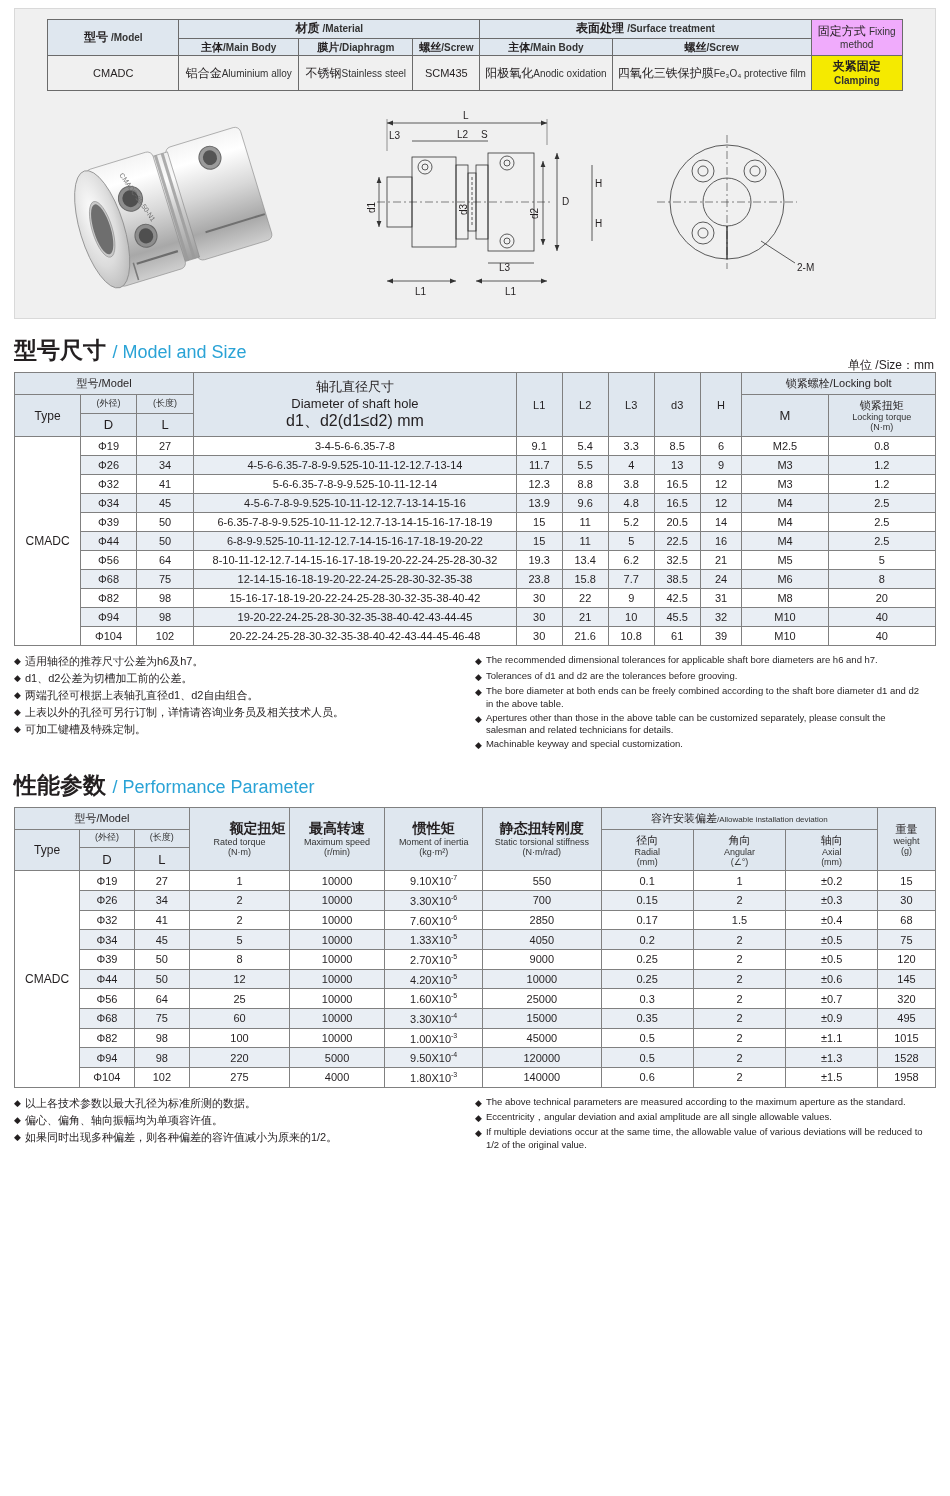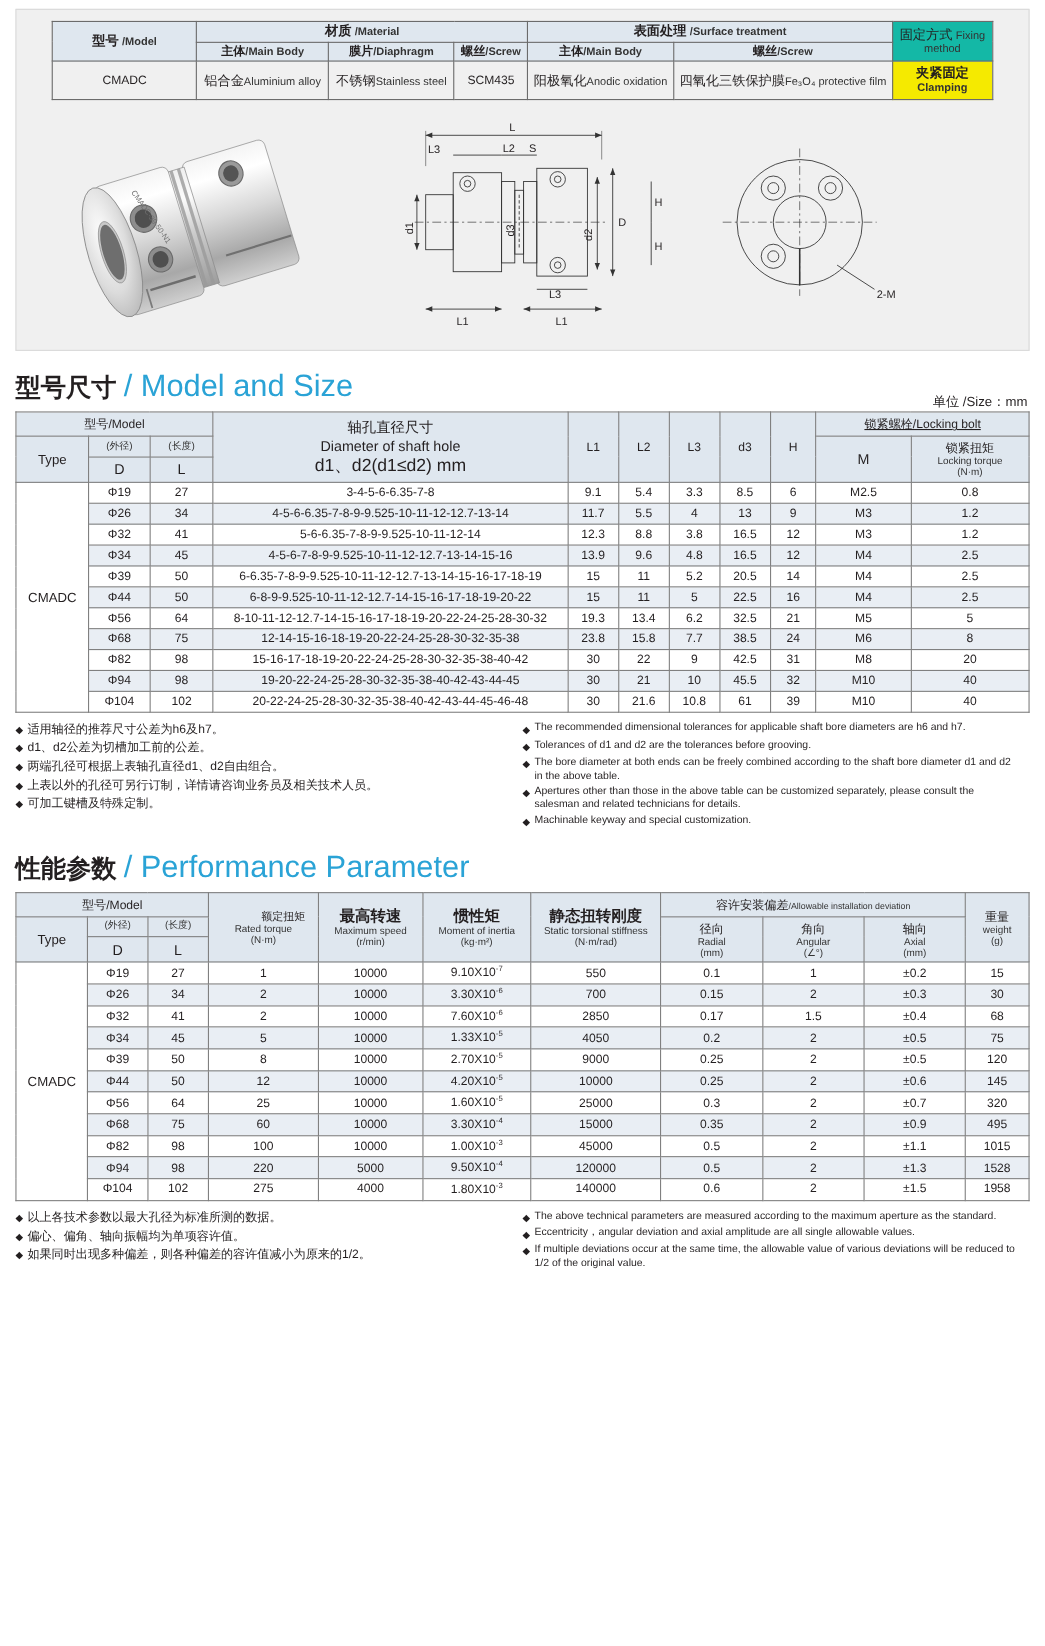--- a/index.html
+++ b/index.html
@@ -24,37 +24,37 @@
     border:1px solid #6b6b6b;
     text-align:center;
     vertical-align:middle;
     padding:2px 5px;
     line-height:1.15;
   }
   .hdr{background:#dfe7ef;font-weight:bold;}
   .cn{font-size:12px;}
   .en{font-size:10px;color:#333;}
   .yellowcell{background:#f5ea00;font-weight:bold;}
-  .fixhdr{background:#14b8a6;}
+  .fixhdr{background:#f0abfc;}
 
   
   .drawrow{display:flex;align-items:flex-start;margin-top:4px;}
   .photo{width:330px;height:215px;position:relative;}
   .diagram{flex:1;position:relative;height:215px;}
 
   
   .sec-title{
     margin:16px 0 6px 14px;
     font-size:23px;
     font-weight:bold;
     letter-spacing:0;
   }
   .sec-title .en{
     color:#2aa3d6;
-    font-size:28px;
+    font-size:18px;
     font-weight:normal;
   }
   .unit{
     position:absolute;right:16px;font-size:12px;color:#231f20;
   }
 
   
   table.data{
     border-collapse:collapse;
     margin:0 14px;
@@ -298,21 +298,21 @@
         <td rowspan="3" style="width:330px;">
           <span style="font-size:13px;">轴孔直径尺寸</span>
           <span style="display:block;font-size:13px;">Diameter of shaft hole</span>
           <span style="display:block;font-size:16px;">d1、d2(d1≤d2) mm</span>
         </td>
         <td rowspan="3" style="width:42px;">L1</td>
         <td rowspan="3" style="width:42px;">L2</td>
         <td rowspan="3" style="width:42px;">L3</td>
         <td rowspan="3" style="width:42px;">d3</td>
         <td rowspan="3" style="width:38px;">H</td>
-        <td colspan="2" style="width:190px;text-decoration:underline;"><span>锁紧螺栓/Locking bolt</span></td>
+        <td colspan="2" style="width:190px;"><span>锁紧螺栓/Locking bolt</span></td>
       </tr>
       <tr>
         <td rowspan="2" style="width:62px;"><span class="typecell">Type</span></td>
         <td style="width:52px;">
             <span class="sub">(外径)</span>
           </td>
         <td style="width:54px;">
             <span class="sub">(长度)</span>
           </td>
         <td rowspan="2" style="width:84px;font-size:13px;">M</td>
@@ -514,21 +514,21 @@
   <div class="sec-title">
     <span>性能参数</span>
     <span class="en">/ Performance Parameter</span>
   </div>
 
   <table class="data">
     <thead>
       <tr>
         <td colspan="3" style="width:168px;"><span>型号/Model</span></td>
         <td rowspan="3" style="width:100px;">
-          <span style="font-size:10px;font-weight:normal;margin-left:36px;">额定扭矩</span>
+          <span style="font-size:14px;font-weight:bold;margin-left:36px;">额定扭矩</span>
           <span class="sub">Rated torque</span>
           <span class="sub">(N·m)</span>
         </td>
         <td rowspan="3" style="width:96px;">
           <span style="font-size:14px;font-weight:bold;">最高转速</span>
           <span class="sub">Maximum speed</span>
           <span class="sub">(r/min)</span>
         </td>
         <td rowspan="3" style="width:98px;">
           <span style="font-size:14px;font-weight:bold;">惯性矩</span>

